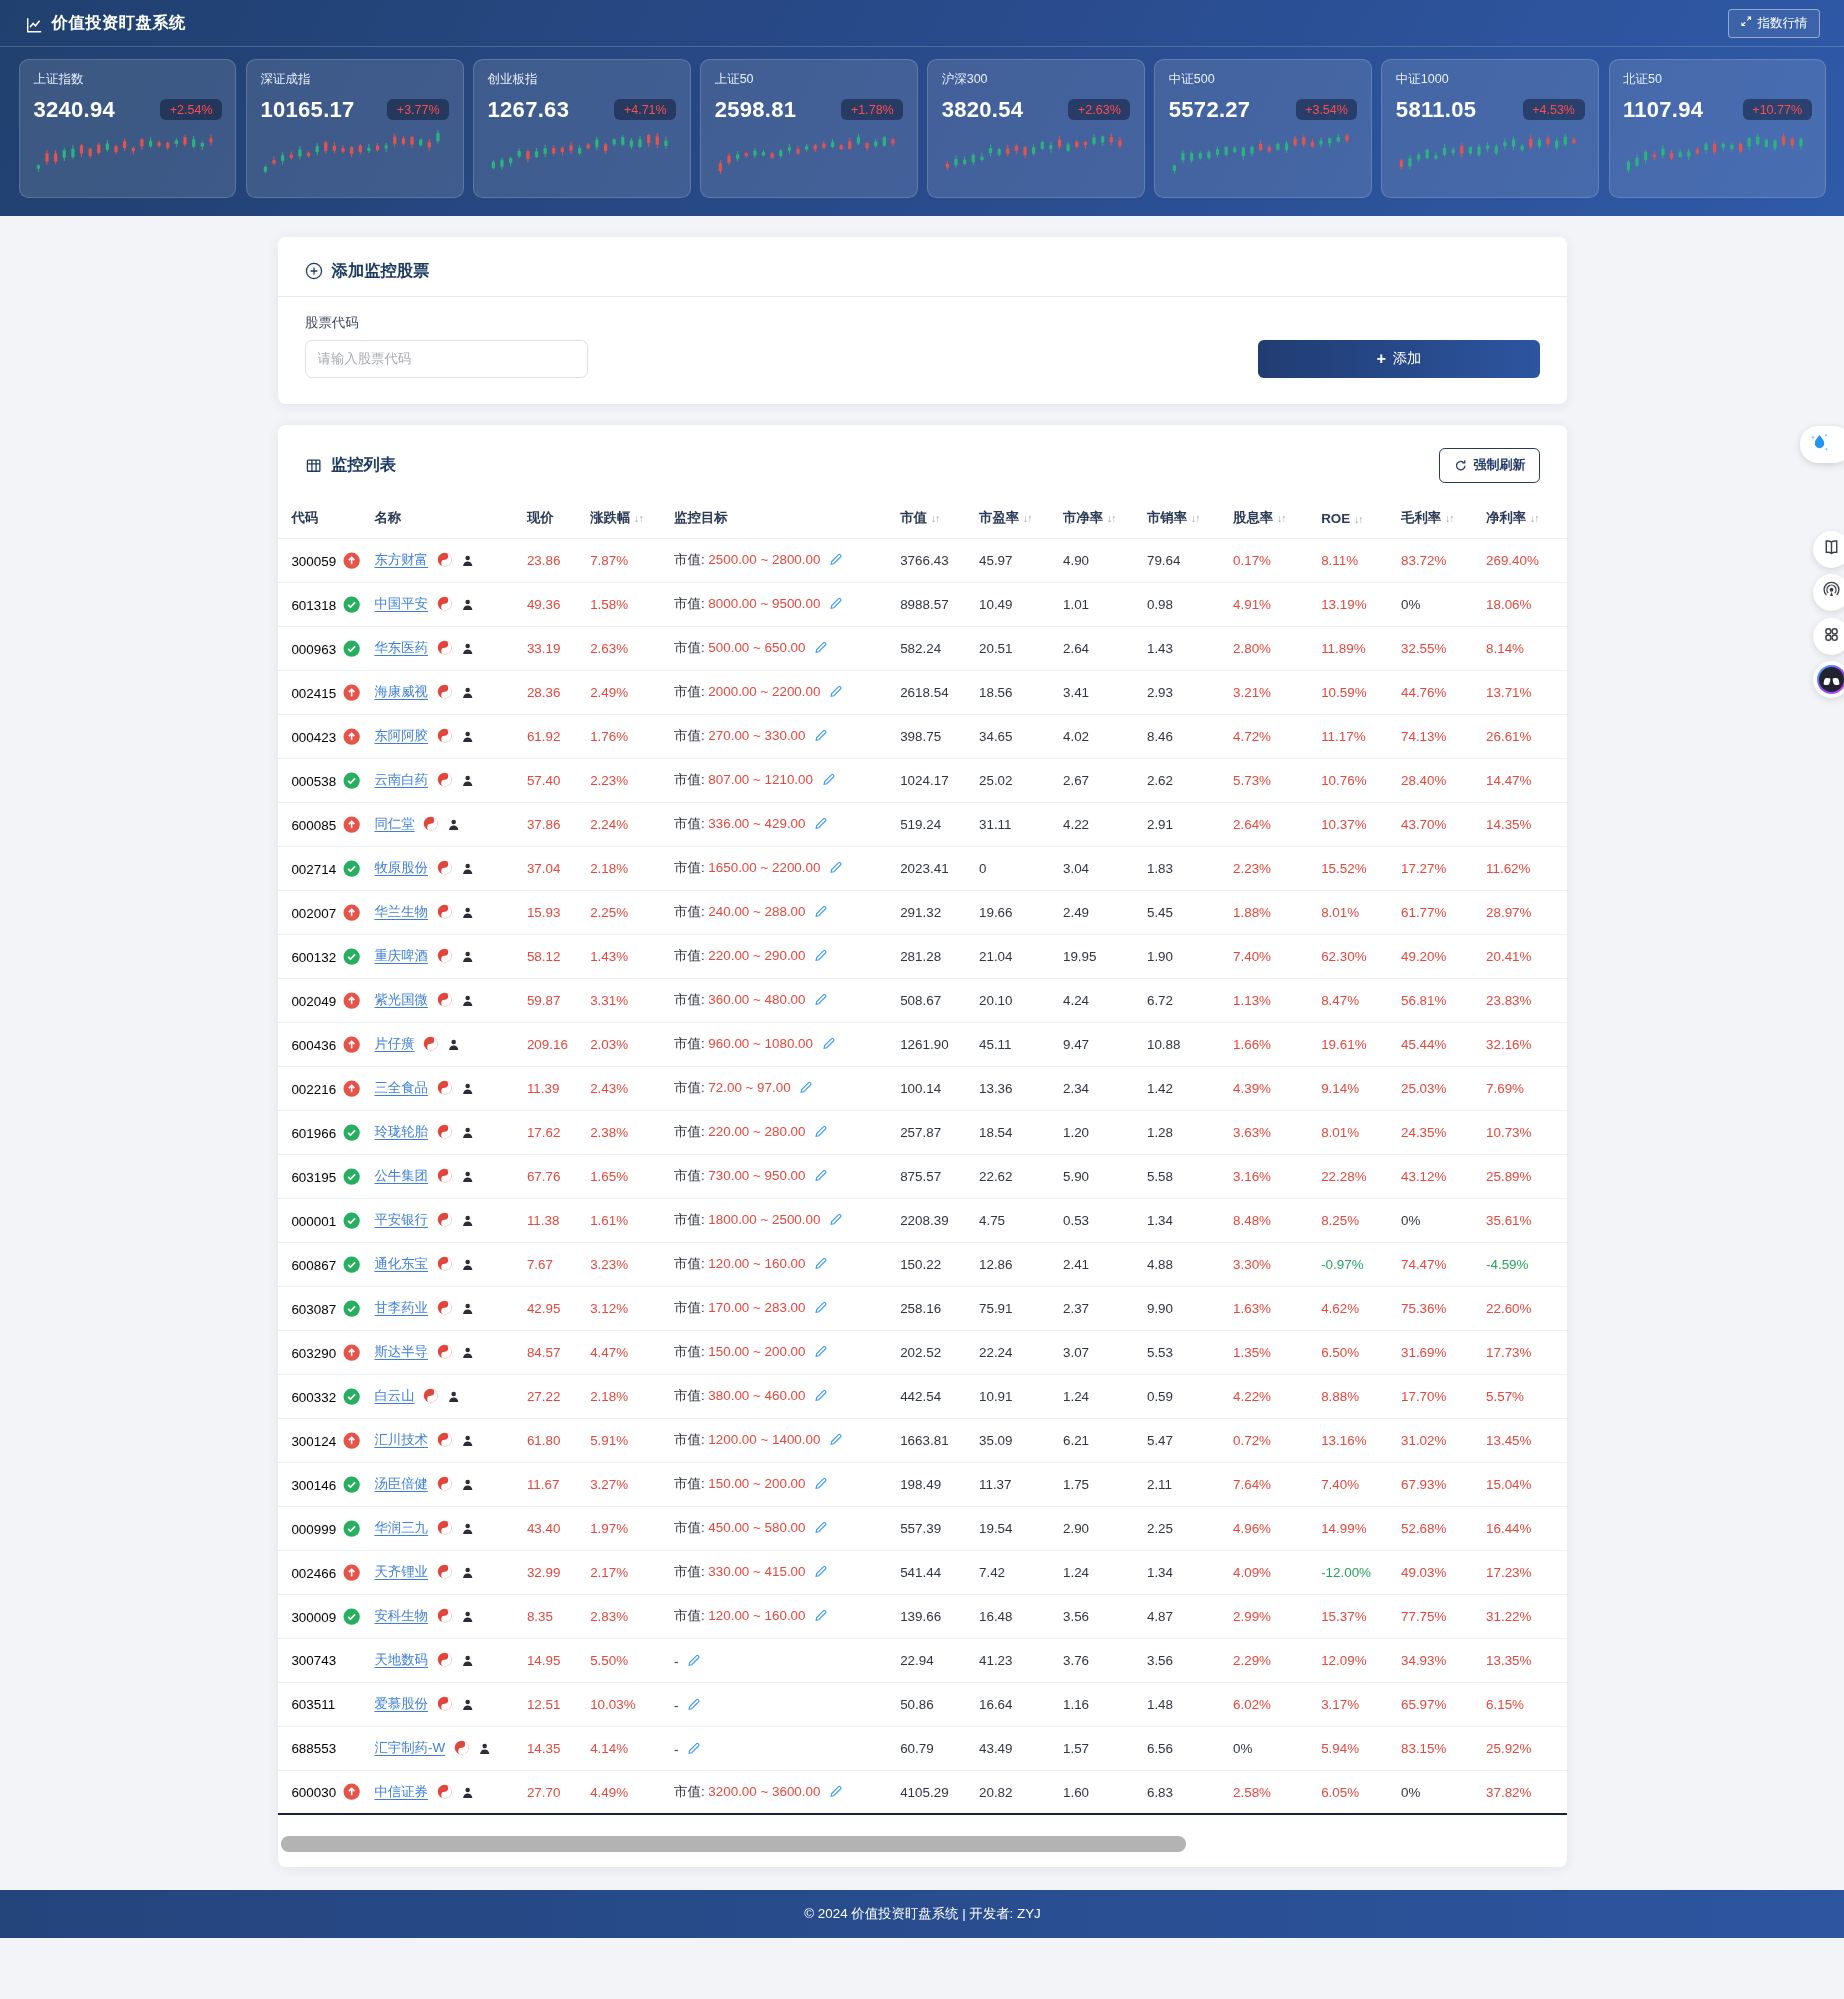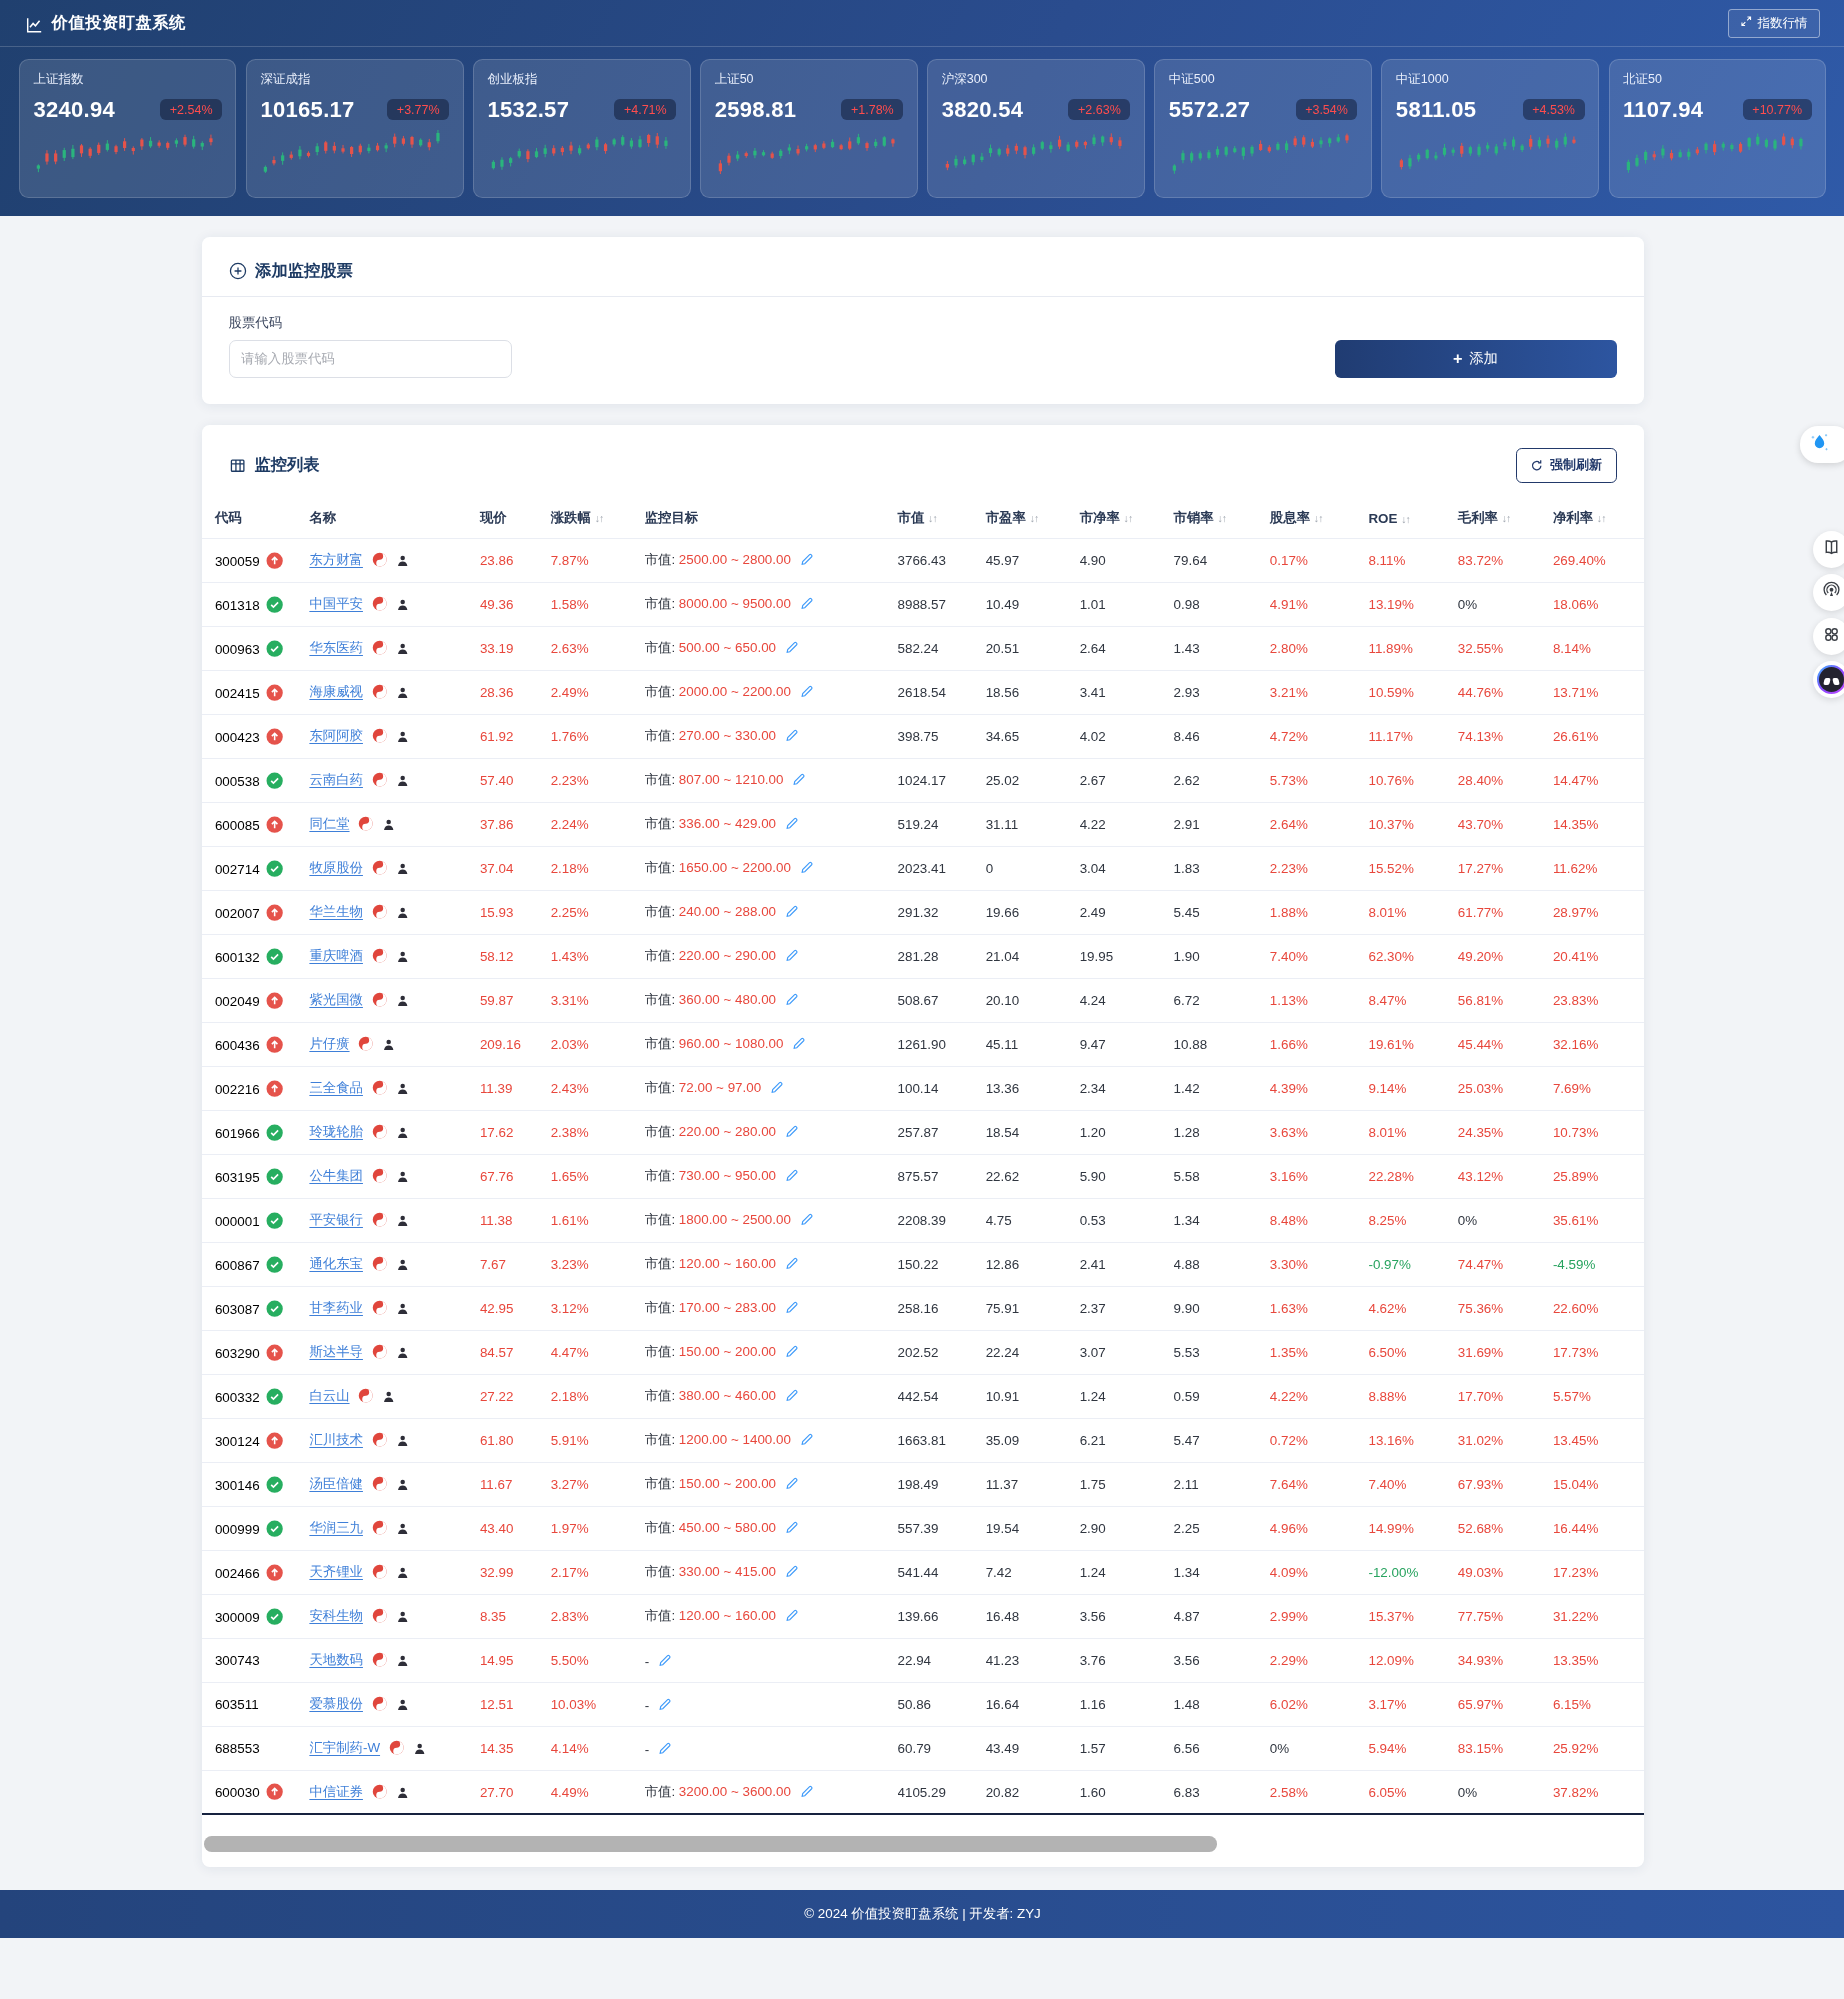--- a/index.html
+++ b/index.html
@@ -18,21 +18,21 @@
   .index-strip { display:flex; gap:9.6px; padding:11.5px 19px 0; }
   .index-card { flex:1; background:rgba(255,255,255,.12); border:1px solid rgba(255,255,255,.16);
                 border-radius:9.6px; padding:11.5px 13.4px 9.6px; height:139px; overflow:hidden; }
   .idx-name { color:#e9effc; font-size:12.5px; }
   .idx-row { display:flex; align-items:center; justify-content:space-between; margin-top:8.6px; }
   .idx-val { color:#fff; font-size:22px; font-weight:bold; letter-spacing:0.3px; }
   .idx-badge { background:rgba(11,22,48,.5); color:#ff4d4d; font-size:12.5px; padding:3.8px 9.6px; border-radius:5.8px; }
   .idx-chart { width:100%; height:44px; margin-top:7.7px; display:block; }
 
   
-  .container { width:1442px; margin:0 auto; }
+  .container { width:1289px; margin:0 auto; }
   .card { background:#fff; border-radius:7.7px; box-shadow:0 1.9px 11.5px rgba(31,45,90,.08); }
   .add-card { margin-top:21px; }
   .card-head { padding:23px 27px 14.4px; border-bottom:1px solid #e7eaf1; display:flex; align-items:center; justify-content:space-between; }
   .card-title { display:flex; align-items:center; gap:8.6px; font-size:16.3px; font-weight:bold; color:#1d3a63; }
   .card-title svg { display:block; }
 
   .add-body { padding:16.3px 27px 26px; display:flex; align-items:flex-end; }
   .fgroup { display:flex; flex-direction:column; }
   .flabel { font-size:13.4px; color:#3b465e; margin-bottom:7.7px; height:19px; line-height:19px; }
   .tin { height:38px; border:1px solid #dcdfe6; border-radius:7px; padding:0 11.5px; font-size:13.4px;
@@ -224,21 +224,21 @@
           <line x1="179.4" x2="179.4" y1="9.3" y2="21.3" stroke="#e5534b" stroke-width="1"></line>
           <rect x="177.7" y="12.8" width="3.4" height="5.2" fill="#e5534b"></rect>
           <line x1="188.6" x2="188.6" y1="-0.0" y2="14.0" stroke="#2ab57d" stroke-width="1"></line>
           <rect x="186.9" y="3.1" width="3.4" height="8.6" fill="#2ab57d"></rect>
         </svg>
   </div>
 
   <div class="index-card">
     <div class="idx-name">创业板指</div>
     <div class="idx-row">
-      <span class="idx-val">1532.57</span>
+      <span class="idx-val">1267.63</span>
       <span class="idx-badge">+4.71%</span>
     </div>
     <svg class="idx-chart" viewBox="0 0 200 46" preserveAspectRatio="none">
           <line x1="5.7" x2="5.7" y1="31.5" y2="41.3" stroke="#2ab57d" stroke-width="1"></line>
           <rect x="4.0" y="33.3" width="3.4" height="6.6" fill="#2ab57d"></rect>
           <line x1="14.8" x2="14.8" y1="28.5" y2="41.6" stroke="#2ab57d" stroke-width="1"></line>
           <rect x="13.1" y="31.1" width="3.4" height="7.3" fill="#2ab57d"></rect>
           <line x1="24.0" x2="24.0" y1="28.1" y2="38.1" stroke="#2ab57d" stroke-width="1"></line>
           <rect x="22.3" y="29.5" width="3.4" height="4.9" fill="#2ab57d"></rect>
           <line x1="33.1" x2="33.1" y1="19.4" y2="29.6" stroke="#2ab57d" stroke-width="1"></line>

